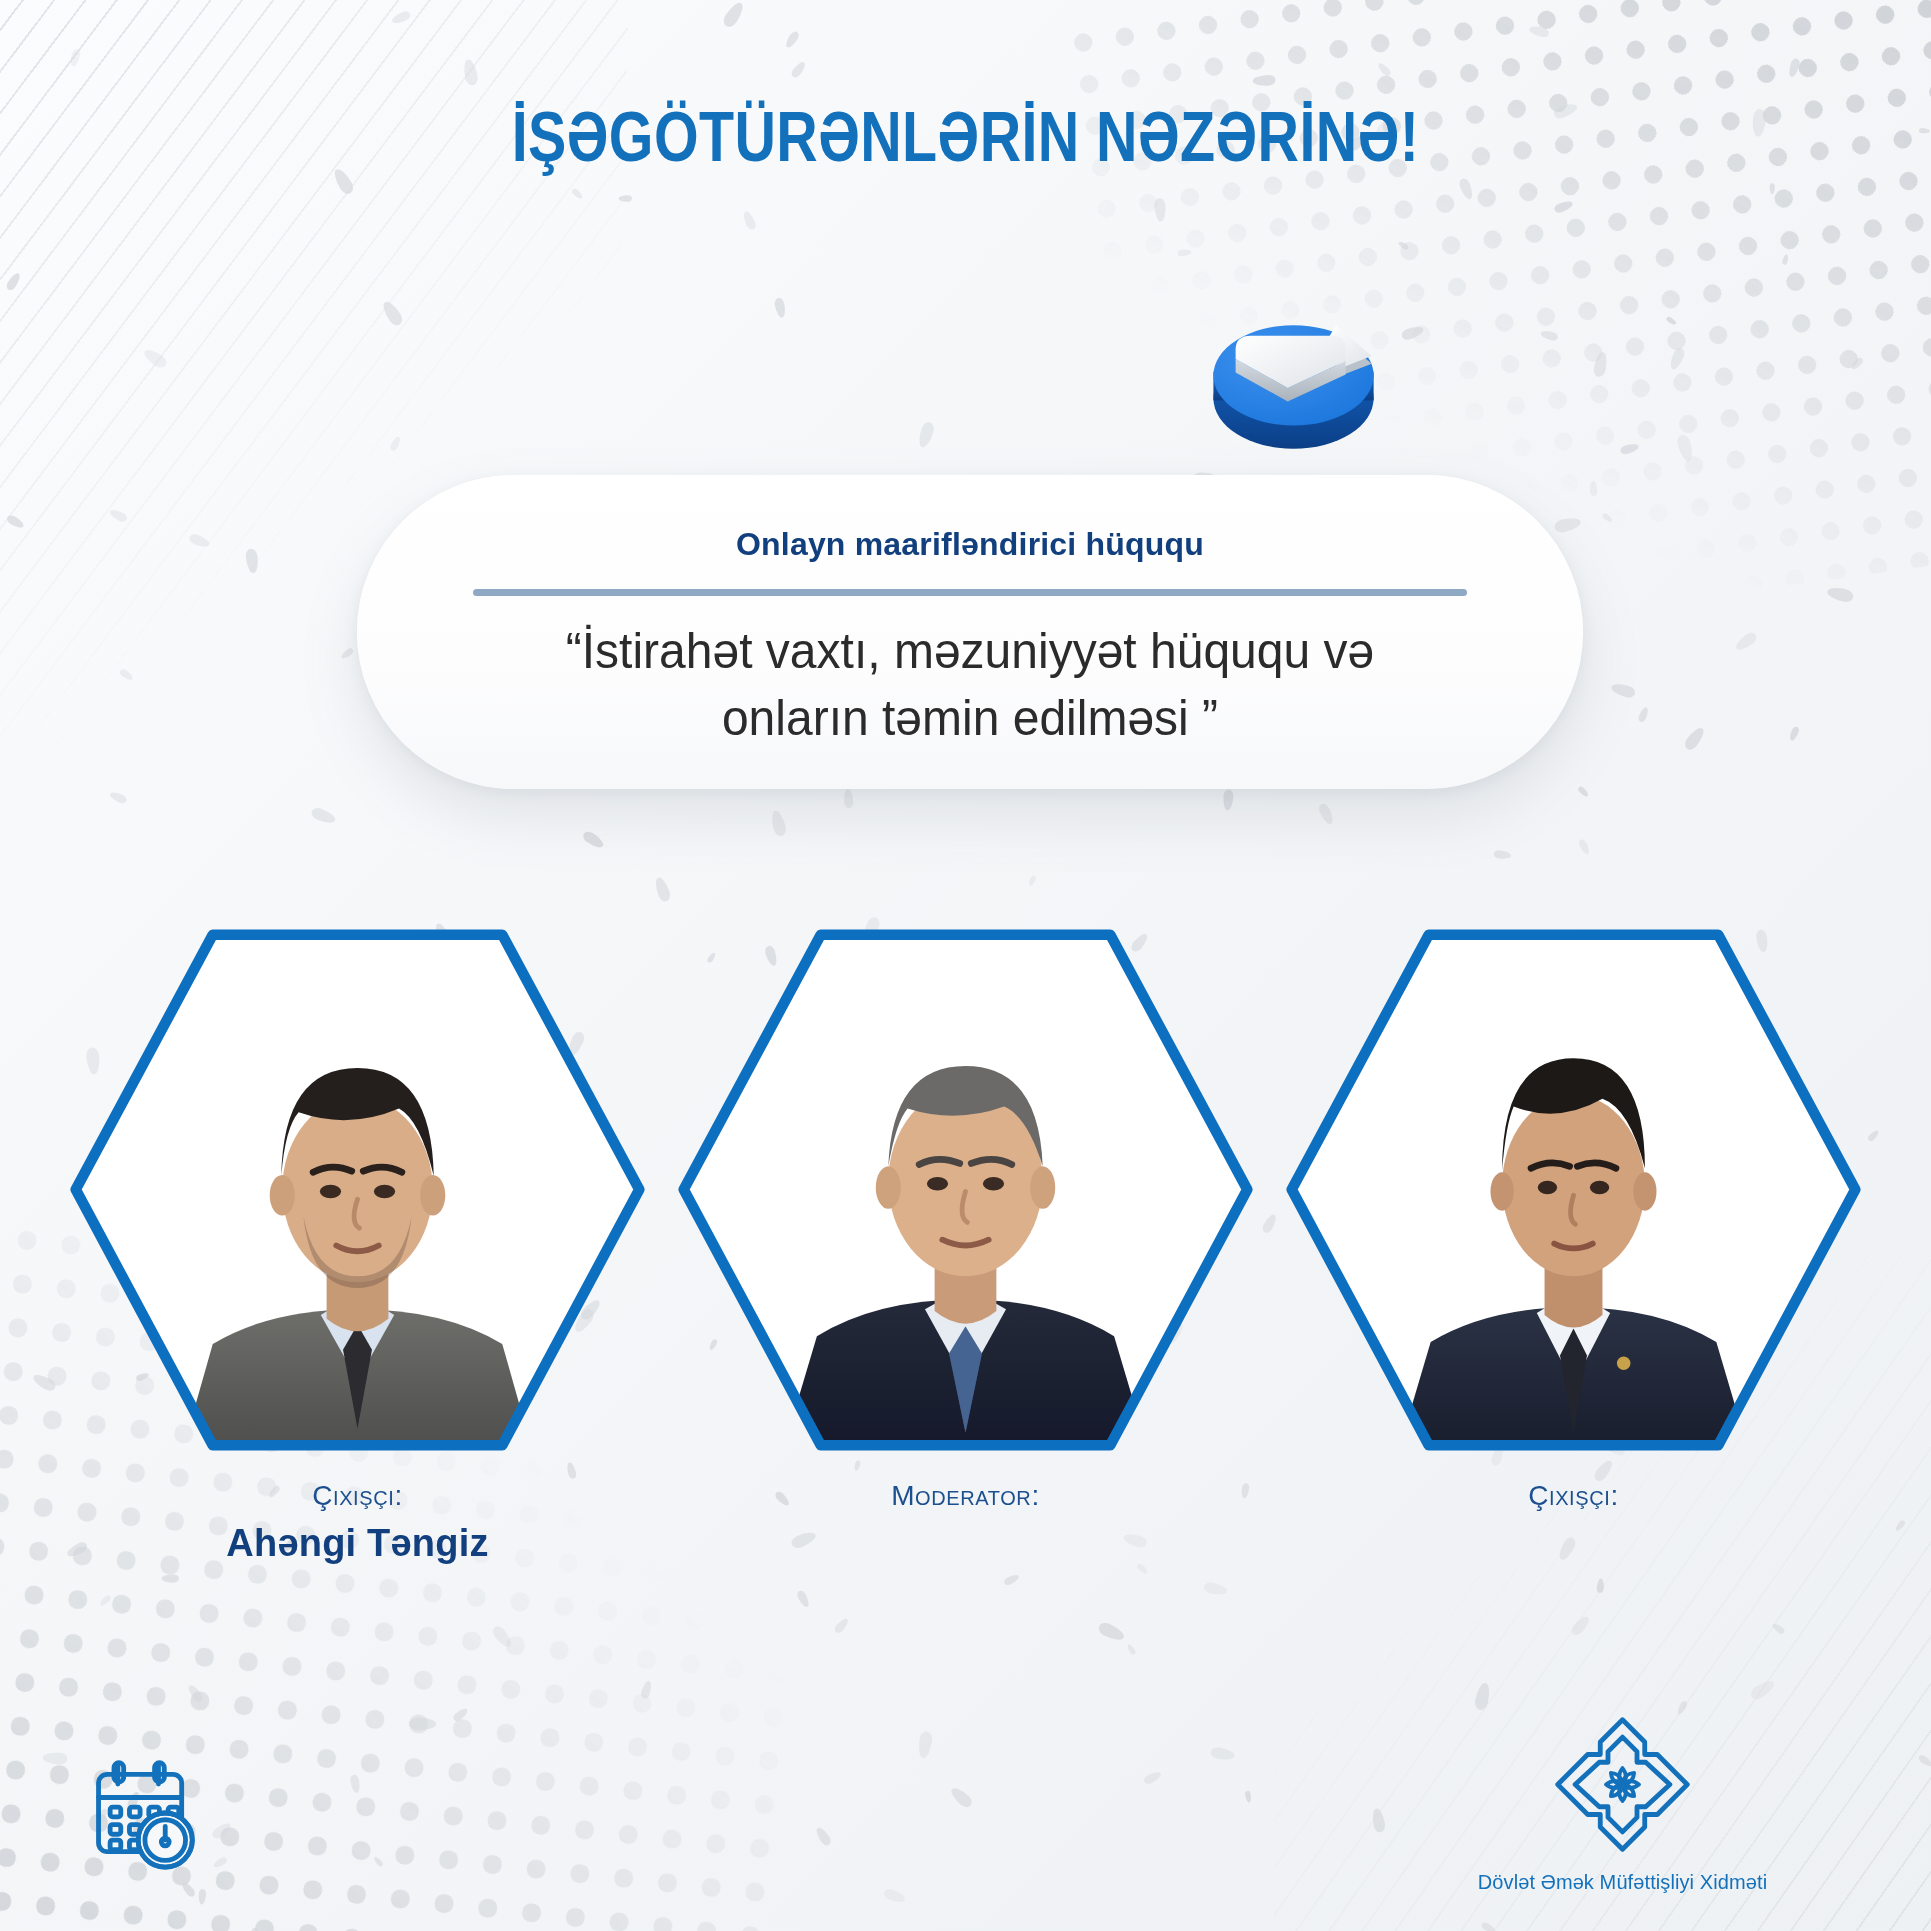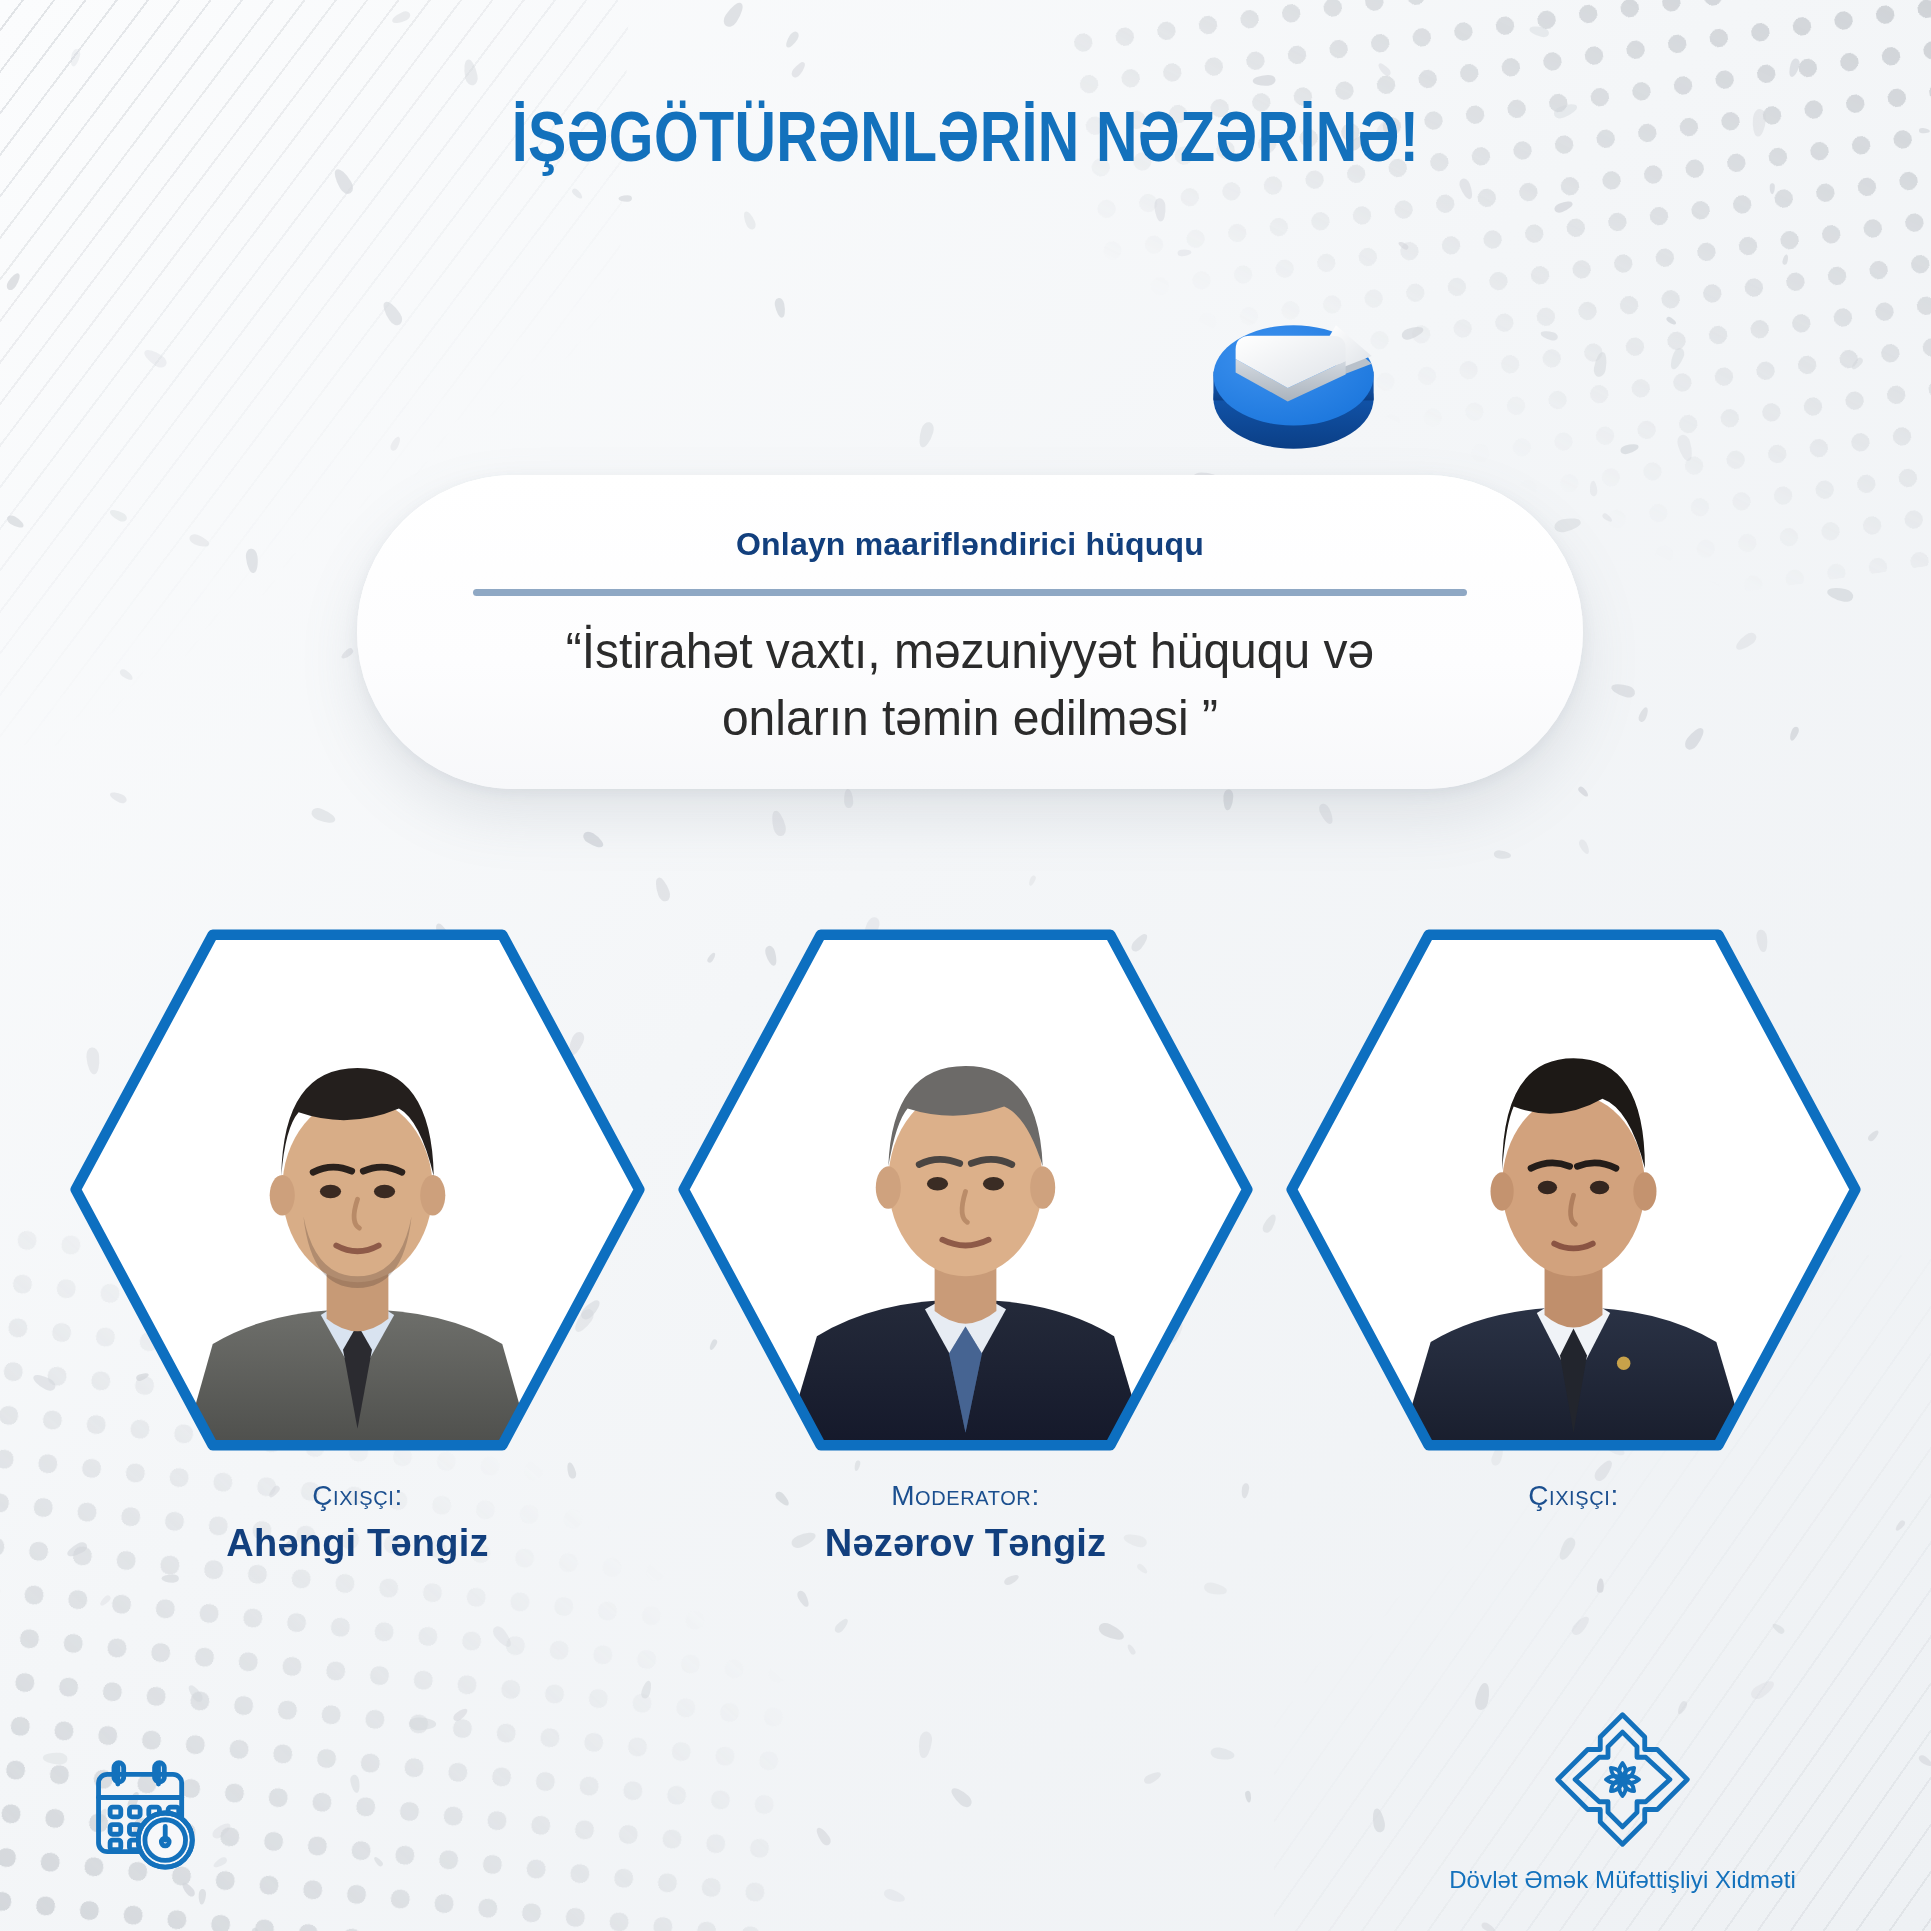--- a/index.html
+++ b/index.html
@@ -163,21 +163,21 @@
   .dt-line{ display:block; }
 
   
   .brand{
     position:absolute; right:101px; bottom:37px;
     width:415px; text-align:center;
   }
   .brand-mark{ display:block; margin:0 auto; }
   .brand-name{
     margin-top:9.7px;
-    font-size:24px;
+    font-size:20px;
     color:#1371bc;
     letter-spacing:0.1px;
   }
 </style>
 </head>
 <body>
 
 <div class="bg-base"></div>
 <div class="dots-tr"></div>
 <div class="dots-bl"></div>
@@ -500,21 +500,20 @@
           <path d="M306 245 q22 -9 42 1" stroke="#4a4542" stroke-width="7" fill="none" stroke-linecap="round"></path>
           <ellipse cx="271" cy="266" rx="11" ry="7" fill="#3a2c24"></ellipse>
           <ellipse cx="329" cy="266" rx="11" ry="7" fill="#3a2c24"></ellipse>
           <path d="M300 274 q-8 26 2 32" stroke="#ba8c69" stroke-width="5" fill="none" stroke-linecap="round"></path>
           <path d="M276 324 q24 12 48 0" stroke="#8e5a48" stroke-width="6" fill="none" stroke-linecap="round"></path>
         </g>
         <polygon points="150,8 450,8 592,272 450,537 150,537 8,272" fill="none" stroke="#0d6fc0" stroke-width="11" stroke-linejoin="round"></polygon>
       </svg>
     </div>
     <div class="sp-role">Moderator:</div>
-    <div class="sp-name">Nəzərov Təngiz</div>
   </div>
 
   <div class="speaker sp-2">
     <div class="hexwrap">
       <svg viewBox="0 0 600 545" aria-hidden="true">
         <defs>
           <clipPath id="hexclip3">
             <polygon points="150,8 450,8 592,272 450,537 150,537 8,272"></polygon>
           </clipPath>
           <linearGradient id="suit3" x1="0" y1="0" x2="0" y2="1">

